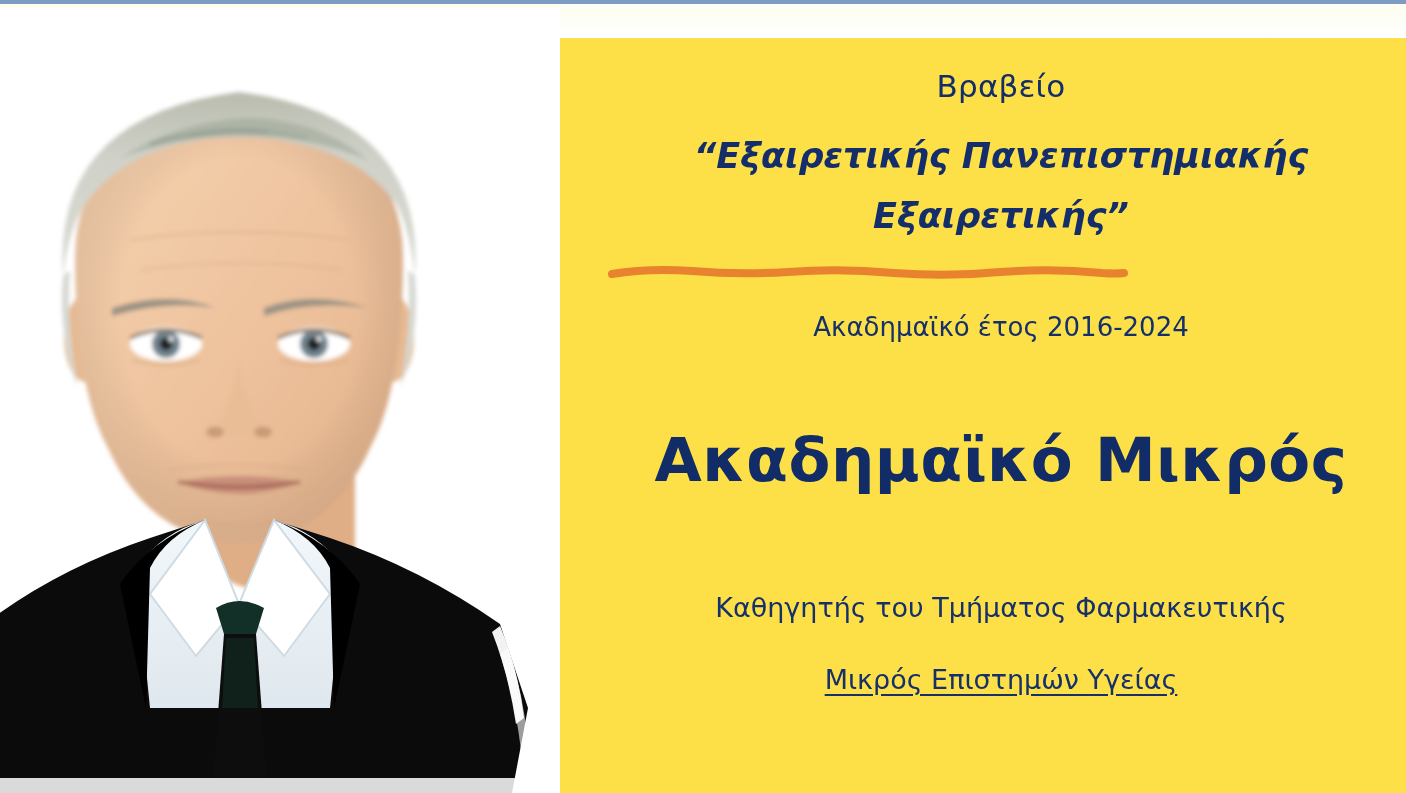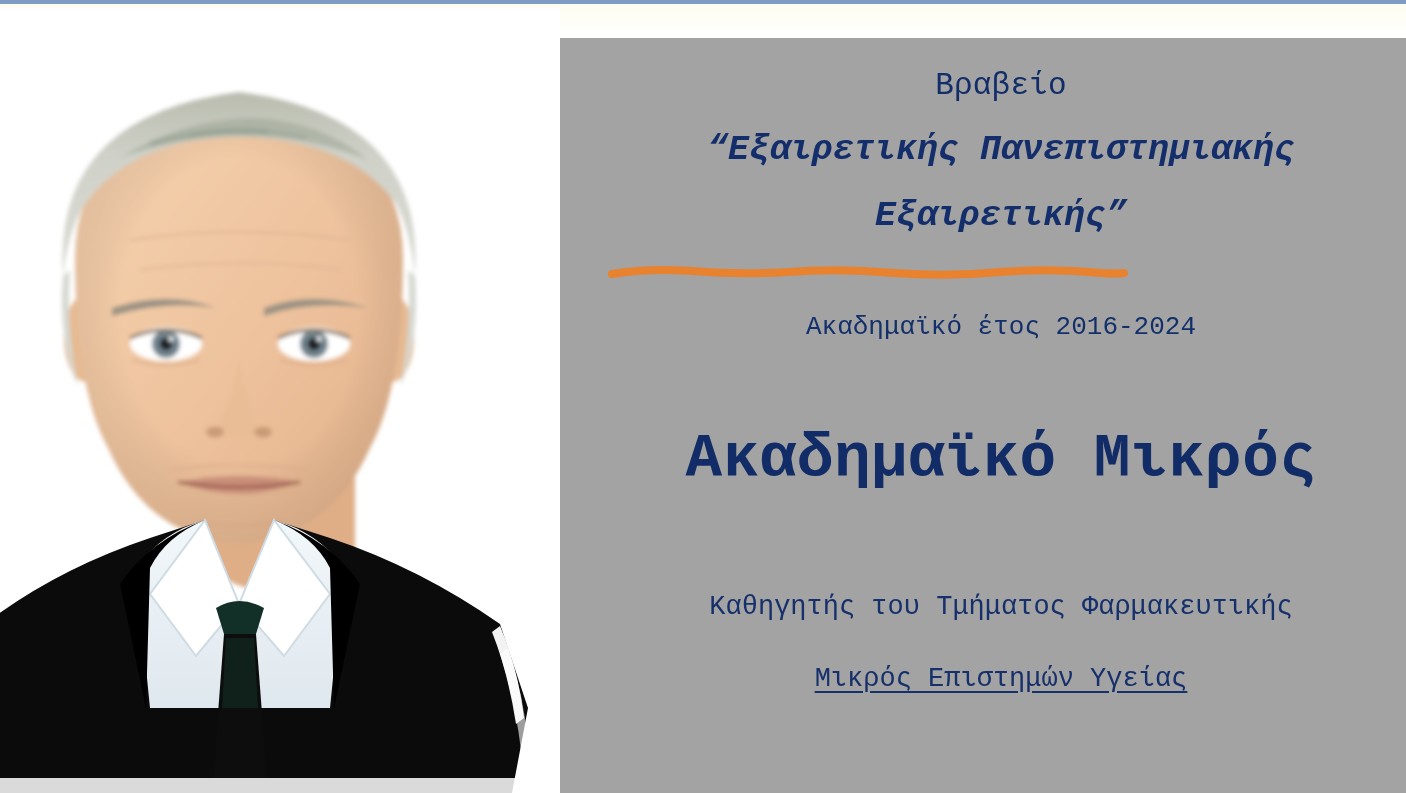--- a/index.html
+++ b/index.html
@@ -8,23 +8,22 @@
     background: #ffffff;
   }
   body {
     font-family: "DejaVu Sans", "Liberation Sans", sans-serif;
   }
 
   #slide {
     position: relative;
     width: 1406px;
     height: 793px;
-    background: #a3a3a3;
+    background: #fde047;
     overflow: hidden;
-    font-family: Liberation Mono, monospace;
   }
 
   
   #top-rule {
     position: absolute;
     left: 0;
     top: 0;
     width: 1406px;
     height: 4px;
     background: #7e9bc4;
@@ -65,21 +64,21 @@
   .award-line-1 {
     position: absolute;
     left: 0; top: 68px; width: 810px;
     font-size: 31px;
     font-weight: 400;
     letter-spacing: 0.2px;
     color: #122d68;
   }
   .award-line-2 {
     position: absolute;
-    left: 0; top: 130px; width: 810px;
+    left: 0; top: 136px; width: 810px;
     font-size: 35px;
     font-weight: 700;
     font-style: italic;
     color: #132e6a;
     white-space: nowrap;
   }
   .award-line-3 {
     position: absolute;
     left: 0; top: 196px; width: 810px;
     font-size: 35px;

